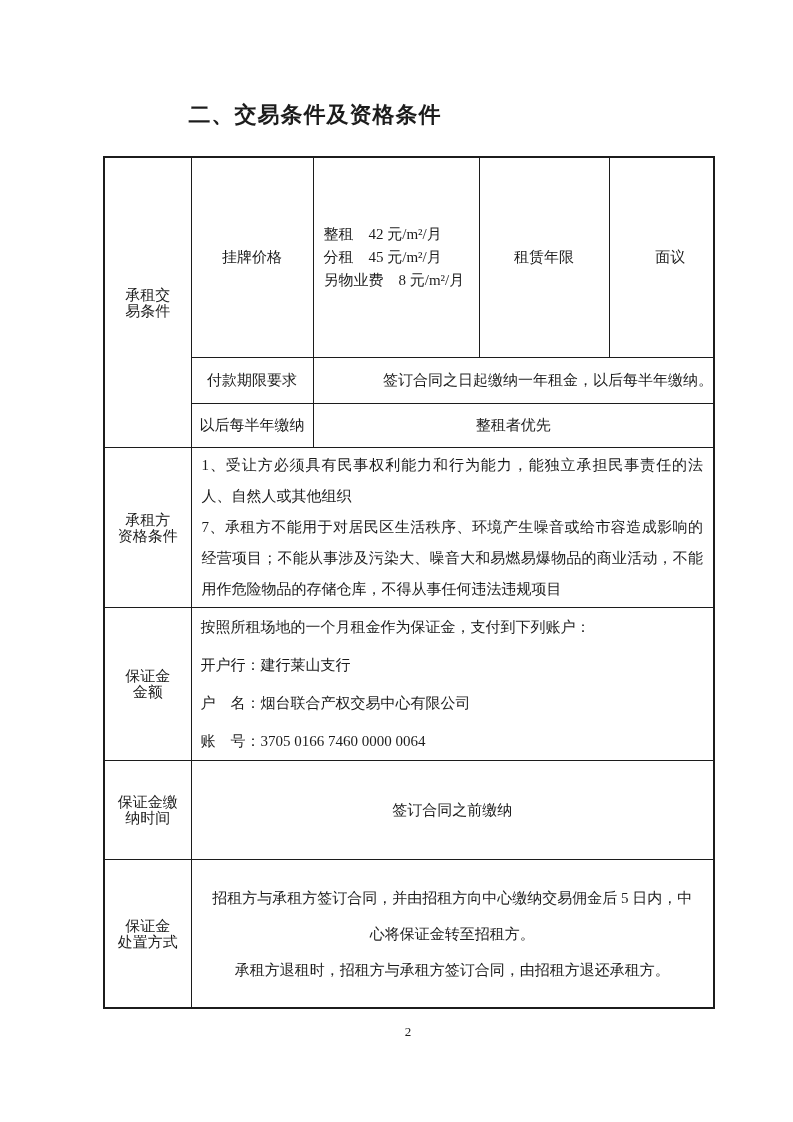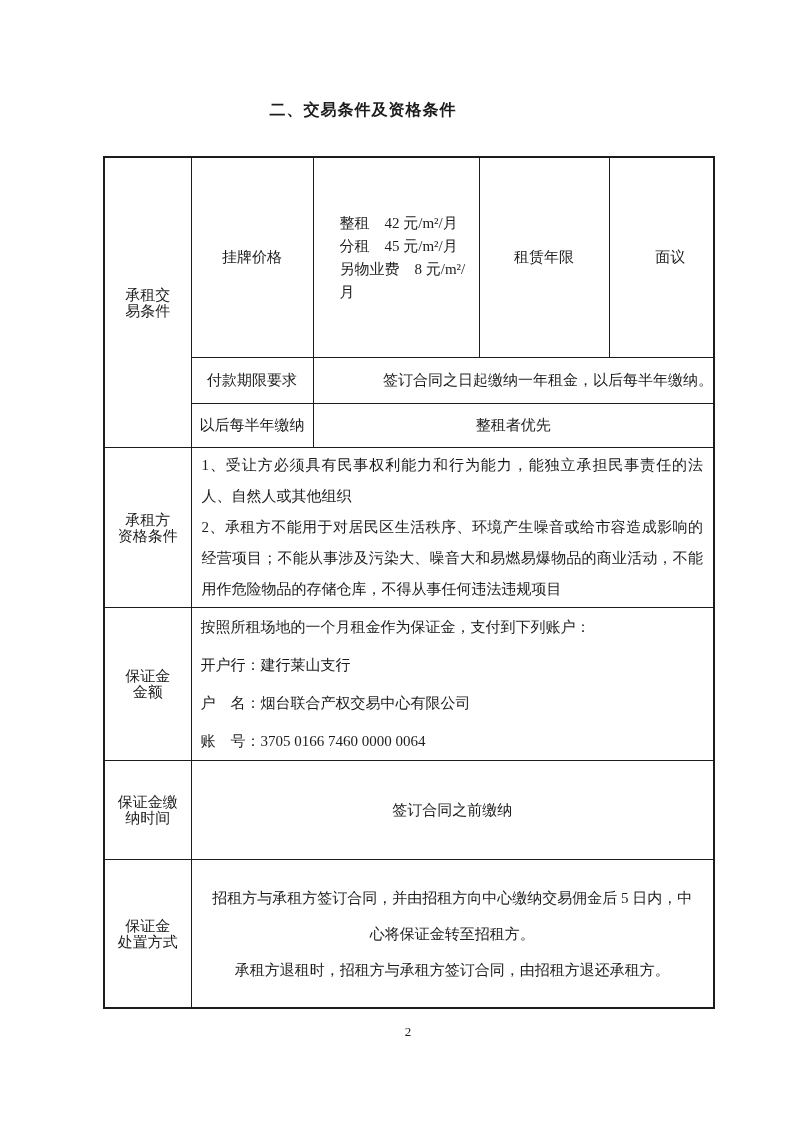--- a/index.html
+++ b/index.html
@@ -7,23 +7,22 @@
     width:793px;height:1122px;
     background:#ffffff;
     font-family:"Liberation Serif","DejaVu Serif",serif;
     color:#1c1c1c;
     position:relative;
     overflow:hidden;
   }
   .doc-title{
     position:absolute;top:100px;left:0;width:630px;
     text-align:center;
-    font-size:16px;font-weight:bold;
+    font-size:22px;font-weight:bold;
     letter-spacing:1px;
-    margin-left:48px;
   }
   table.main{
     position:absolute;left:103px;top:156px;
     width:610px;
     border-collapse:collapse;
     table-layout:fixed;
     border:2px solid #1c1c1c;
   }
   td{
     border:1px solid #1c1c1c;
@@ -41,21 +40,21 @@
   tr.r7 td{height:147px;}
   .lbl{
     text-align:center;
     white-space:pre-line;
     line-height:16px;
   }
   .sublbl{text-align:center;}
   .price{
     white-space:pre-line;
     line-height:23px;
-    padding-left:26px;
+    padding-left:10px;
     text-align:left;
   }
   .negotiable{padding-left:18px;text-align:center;}
   .leftpad{padding-left:8px;text-align:right;}
   .centercell{text-align:center;}
   .qual{padding:0 10px;}
   .qual p{margin:0;text-align:justify;line-height:31px;}
   .deposit{
     white-space:pre-line;
     line-height:38px;
@@ -105,21 +104,21 @@
     </tr>
     <tr class="r3">
       <td class="sublbl">以后每半年缴纳</td>
       <td class="centercell" colspan="3">整租者优先</td>
     </tr>
     <tr class="r4">
       <td class="lbl">承租方
 资格条件</td>
       <td class="qual" colspan="4">
         <p>1、受让方必须具有民事权利能力和行为能力，能独立承担民事责任的法人、自然人或其他组织</p>
-        <p>2、承租方不能用于对居民区生活秩序、环境产生噪音或给市容造成影响的经营项目；不能从事涉及污染大、噪音大和易燃易爆物品的商业活动，不能用作危险物品的存储仓库，不得从事任何违法违规项目</p>
+        <p>7、承租方不能用于对居民区生活秩序、环境产生噪音或给市容造成影响的经营项目；不能从事涉及污染大、噪音大和易燃易爆物品的商业活动，不能用作危险物品的存储仓库，不得从事任何违法违规项目</p>
       </td>
     </tr>
     <tr class="r5">
       <td class="lbl">保证金
 金额</td>
       <td class="deposit" colspan="4">按照所租场地的一个月租金作为保证金，支付到下列账户：
 开户行：建行莱山支行
 户　名：烟台联合产权交易中心有限公司
 账　号：3705 0166 7460 0000 0064</td>
     </tr>

